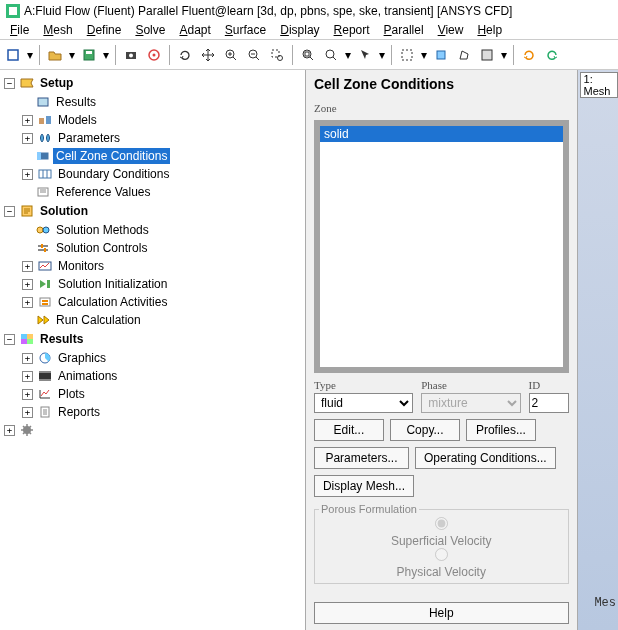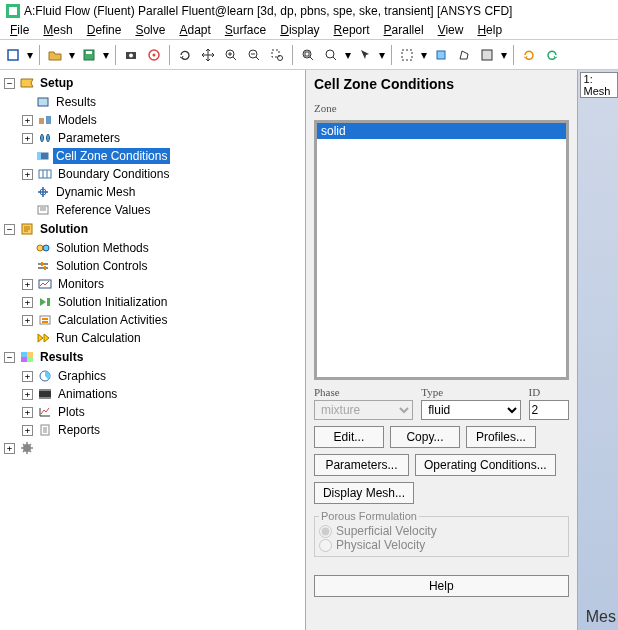--- a/index.html
+++ b/index.html
@@ -21,34 +21,34 @@
 .tree li.has-children { flex-wrap: wrap; }
 .tree .expander { width: 11px; height: 11px; border: 1px solid #888; display: inline-flex; align-items: center; justify-content: center; font-size: 9px; line-height: 1; cursor: default; margin-right: 2px; font-family: monospace; }
 .tree .noexp { width: 11px; display: inline-block; }
 .tree .ticon { width: 16px; height: 14px; display: inline-flex; align-items: center; justify-content: center; }
 .tree .label { padding: 1px 3px; }
 .tree .label.bold { font-weight: bold; }
 .tree .label.sel { background: #1e73d2; color: #fff; }
 .detail-panel { width: 275px; border-right: 1px solid #aaa; padding: 6px 8px; display: flex; flex-direction: column; gap: 6px; background: #f0f0f0; position: relative; }
 .detail-panel h3 { font-size: 14px; font-weight: bold; margin-bottom: 4px; }
 .detail-panel label.small { color: #555; font-size: 11px; font-family: Liberation Serif, serif; }
-.zone-list { background: #fff; border: 3px solid #a3a3a3; height: 260px; overflow-y: auto; }
+.zone-list { background: #fff; border: 6px solid #a3a3a3; height: 260px; overflow-y: auto; }
 .zone-item { padding: 1px 4px; color: #fff; background: #1e73d2; }
 .row { display: flex; gap: 8px; }
 .col { display: flex; flex-direction: column; gap: 2px; }
 select, input.txt { border: 1px solid #888; background: #fff; font-size: 12px; height: 20px; padding: 0 2px; }
 select:disabled { color: #888; background: #f0f0f0; }
 .btn { border: 1px solid #888; background: #f8f8f8; padding: 3px 8px; min-width: 70px; text-align: center; cursor: default; font-size: 12px; }
 .btn-row { display: flex; gap: 6px; flex-wrap: wrap; }
 fieldset.porous { border: 1px solid #ccc; padding: 2px 4px 4px 4px; color: #888; }
 fieldset.porous legend { font-size: 11px; padding: 0 2px; }
-fieldset.porous label { display: flex; align-items: center; gap: 4px; }
+fieldset.porous label { display: flex; align-items: center; gap: 4px; flex-direction: column; }
 .canvas-strip { width: 41px; background: linear-gradient(#cfd8e8, #b8c8e0); position: relative; }
 .canvas-strip .tab { position: absolute; top: 2px; left: 2px; font-size: 11px; background: #fff; border: 1px solid #888; padding: 0 3px; }
-.canvas-strip .mes { position: absolute; bottom: 4px; right: 2px; font-size: 16px; color: #333; }
+.canvas-strip .mes { position: absolute; bottom: 20px; right: 2px; font-size: 12px; color: #333; font-family: Liberation Mono, monospace; }
 svg { display: block; }
 </style>
 </head>
 <body>
 
 <div class="title-bar">
   <span class="icon">
     <svg width="14" height="14">
         <rect width="14" height="14" fill="#3b7"></rect>
         <rect x="3" y="3" width="8" height="8" fill="#fff"></rect>
@@ -249,30 +249,20 @@
               <li>
                 <span class="expander">+</span>
                 <span class="ticon">
                   <svg width="16" height="14">
                     <rect x="2" y="3" width="12" height="8" fill="none" stroke="#47a"></rect>
                     <line x1="6" y1="3" x2="6" y2="11" stroke="#47a"></line>
                     <line x1="10" y1="3" x2="10" y2="11" stroke="#47a"></line>
                   </svg>
                 </span>
                 <span class="label">Boundary Conditions</span>
-              </li>
-              <li>
-                <span class="noexp"></span>
-                <span class="ticon">
-                  <svg width="16" height="14">
-                    <path d="M3 7h10M8 2v10" stroke="#36a" stroke-width="1.5"></path>
-                    <circle cx="8" cy="7" r="3" fill="none" stroke="#36a"></circle>
-                  </svg>
-                </span>
-                <span class="label">Dynamic Mesh</span>
               </li>
               <li>
                 <span class="noexp"></span>
                 <span class="ticon">
                   <svg width="16" height="14">
                     <rect x="3" y="3" width="10" height="8" fill="#fff" stroke="#888"></rect>
                     <line x1="5" y1="5" x2="11" y2="5" stroke="#888"></line>
                     <line x1="5" y1="7" x2="11" y2="7" stroke="#888"></line>
                   </svg>
                 </span>
@@ -422,26 +412,26 @@
   </div>
 
   <div class="detail-panel">
     <h3>Cell Zone Conditions</h3>
     <label class="small">Zone</label>
     <div class="zone-list">
       <div class="zone-item">solid</div>
     </div>
     <div class="row">
       <div class="col" style="flex:1">
+        <label class="small">Type</label>
+        <select><option>fluid</option></select>
+      </div>
+      <div class="col" style="flex:1">
         <label class="small">Phase</label>
         <select disabled=""><option>mixture</option></select>
-      </div>
-      <div class="col" style="flex:1">
-        <label class="small">Type</label>
-        <select><option>fluid</option></select>
       </div>
       <div class="col" style="width:40px">
         <label class="small">ID</label>
         <input class="txt" value="2" style="">
       </div>
     </div>
     <div class="btn-row">
       <div class="btn">Edit...</div>
       <div class="btn">Copy...</div>
       <div class="btn">Profiles...</div>

